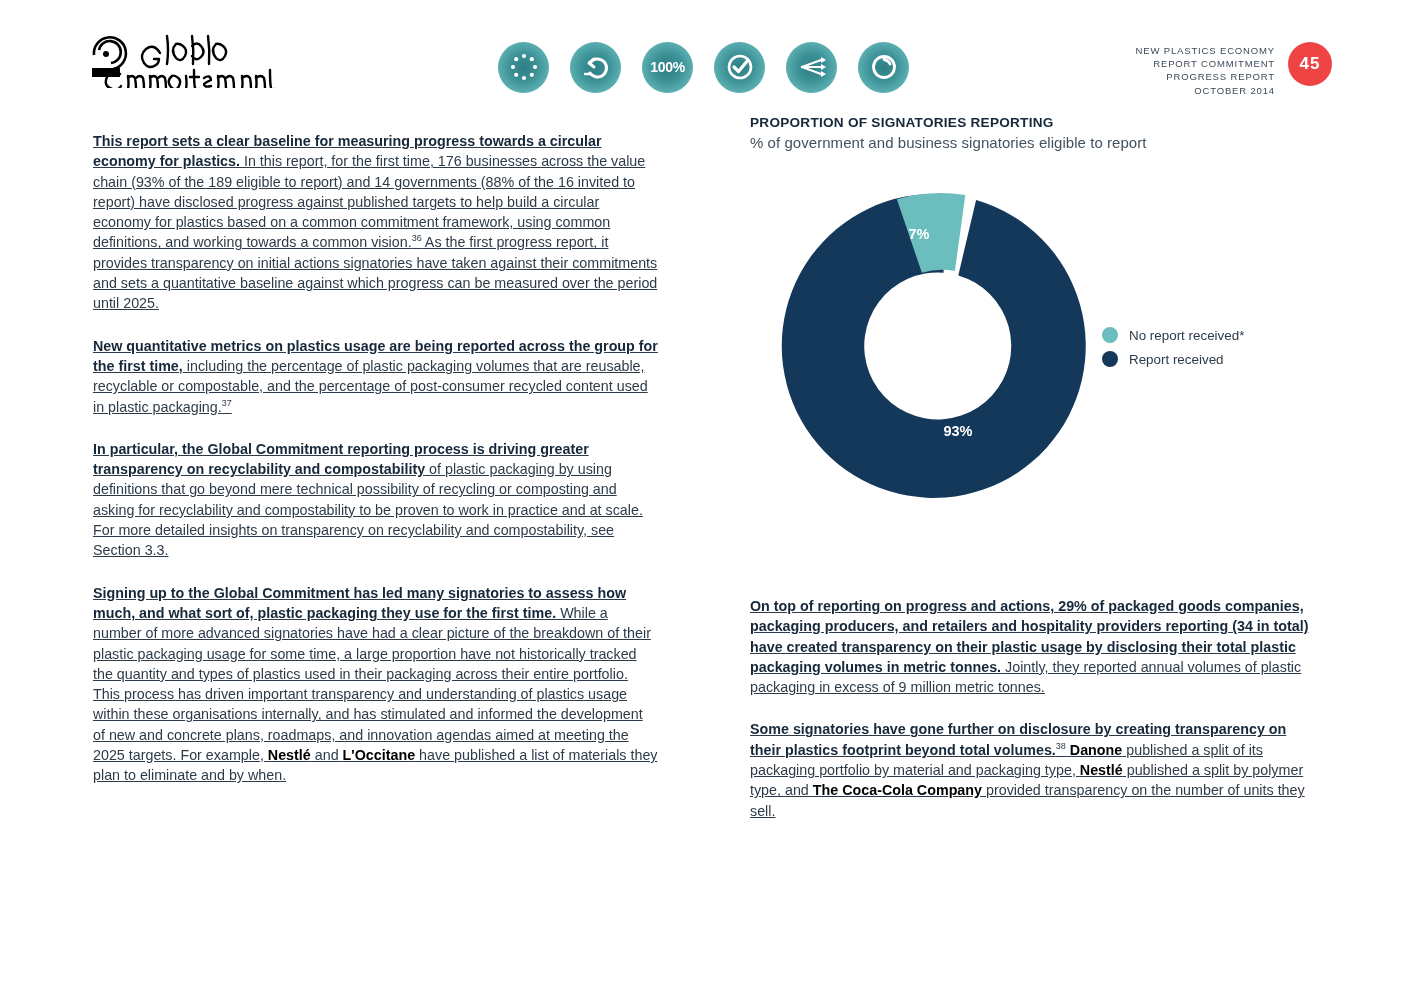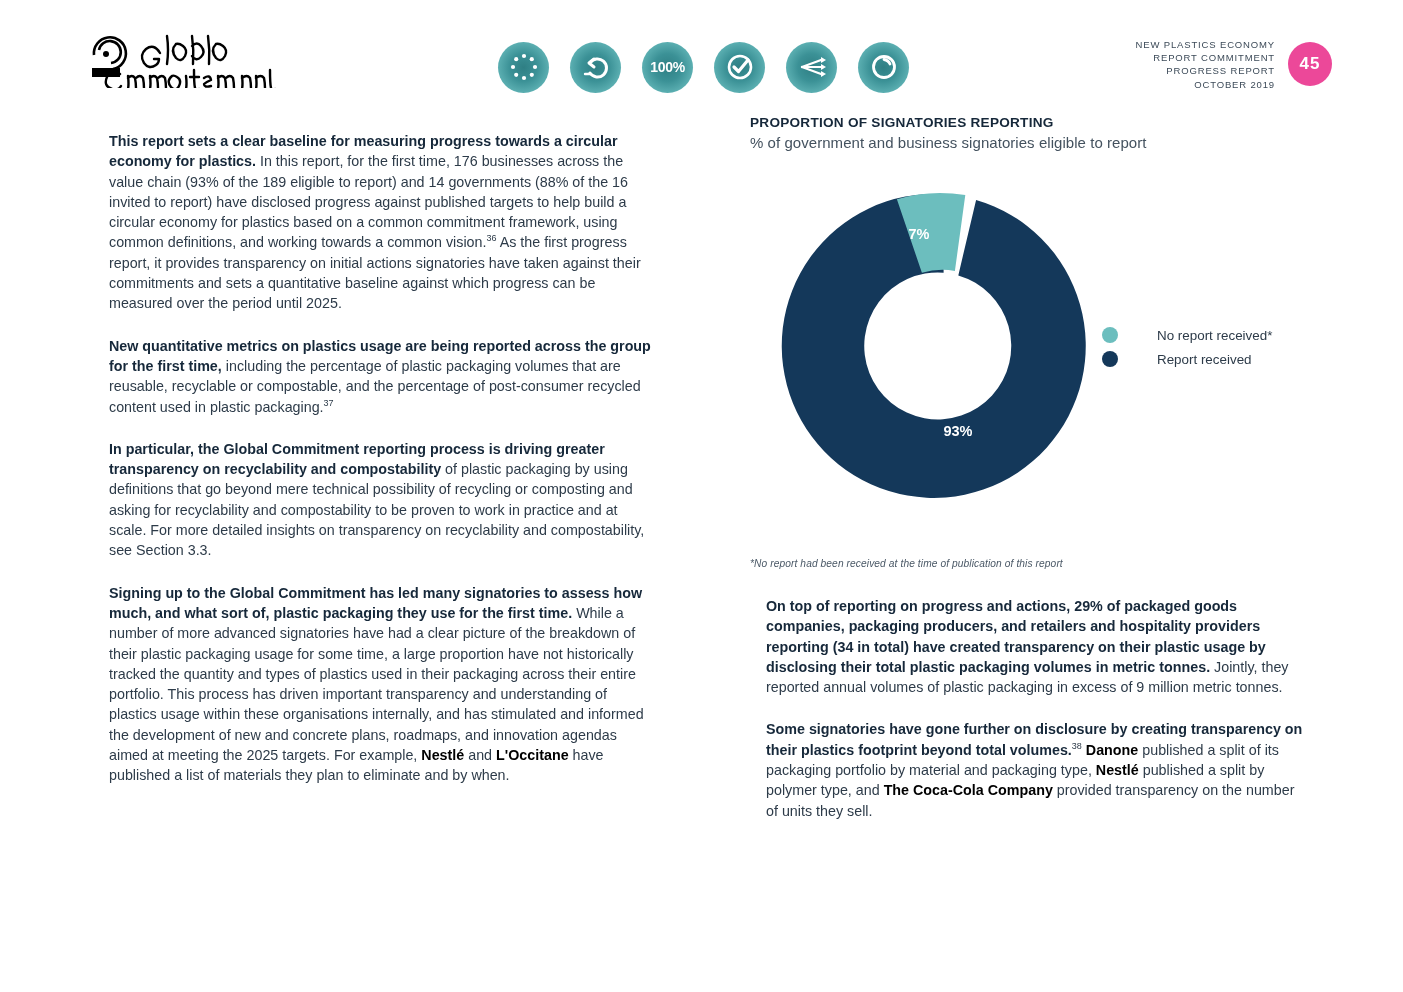--- a/index.html
+++ b/index.html
@@ -20,48 +20,48 @@
   .logo svg{display:block;}
 
   .icon-strip{position:absolute;left:498px;top:40px;width:420px;height:54px;
     display:flex;gap:21px;align-items:center;}
   .circ-icon{width:51px;height:51px;border-radius:50%;
     background:radial-gradient(circle at 50% 50%, #2f7f84 0%, #3b9196 38%, #63b6b8 78%, #74c0c2 100%);
     position:relative;display:flex;align-items:center;justify-content:center;}
   .circ-icon svg{display:block;}
   .circ-icon .pct{color:#ffffff;font-size:14px;font-weight:bold;letter-spacing:-0.3px;}
 
-  .doc-meta{position:absolute;right:128px;top:38px;text-align:right;
+  .doc-meta{position:absolute;right:128px;top:44px;text-align:right;
     font-size:9.5px;letter-spacing:0.85px;line-height:13.2px;color:#3c4a58;font-weight:normal;}
 
   .page-badge{position:absolute;left:1288px;top:42px;width:44px;height:44px;border-radius:50%;
-    background:#ec4899;color:#ffffff;display:flex;align-items:center;justify-content:center;
+    background:#ef4444;color:#ffffff;display:flex;align-items:center;justify-content:center;
     font-size:17px;font-weight:bold;letter-spacing:1px;}
 
   
   .col-left{position:absolute;left:93px;top:131px;width:565px;}
   .col-right{position:absolute;left:750px;top:115px;width:560px;}
 
-  p.body{margin:0 0 22px 16px;font-size:14.3px;line-height:20.3px;color:#2d3b49;}
+  p.body{margin:0 0 22px 0;font-size:14.3px;line-height:20.3px;color:#2d3b49;text-decoration:underline;}
   p.body:last-child{margin-bottom:0;}
   .b{font-weight:bold;color:#16283a;}
   .teal{color:#000000;font-weight:bold;}
   sup{font-size:9px;vertical-align:super;line-height:0;}
 
   
   .chart-title{font-size:13.6px;font-weight:bold;letter-spacing:0.25px;color:#16283a;margin:0 0 4px 0;}
   .chart-sub{font-size:15px;color:#44525f;margin:0;letter-spacing:0.05px;}
 
   .chart-area{position:relative;width:560px;height:390px;margin-top:8px;}
   .donut-wrap{position:absolute;left:26px;top:22px;width:330px;height:330px;}
   .donut-wrap svg{display:block;}
   .slice-label{font-size:14.5px;font-weight:bold;fill:#ffffff;}
 
   .legend{position:absolute;left:352px;top:168px;width:210px;}
-  .legend-row{display:flex;align-items:center;margin-bottom:8px;gap:28px;}
+  .legend-row{display:flex;align-items:center;margin-bottom:8px;}
   .legend-dot{width:16px;height:16px;border-radius:50%;margin-right:11px;flex:0 0 auto;}
   .legend-text{font-size:13.4px;color:#2d3b49;}
 
   .footnote{position:absolute;left:0;top:399px;width:560px;
     font-size:10.2px;font-style:italic;color:#4a5866;letter-spacing:0.1px;}
 
   .right-body{position:absolute;left:0;top:437px;width:560px;}
   .right-body p.body{font-size:14.3px;line-height:20.3px;}
 </style>
 </head>
@@ -158,21 +158,21 @@
           <path d="M15 7.5 A7.5 7.5 0 0 1 21 12" fill="none" stroke="#ffffff" stroke-width="2.8" stroke-linecap="round"></path>
         </svg>
       </div>
 
     </div>
 
     <div class="doc-meta">
       <div>NEW PLASTICS ECONOMY</div>
       <div>REPORT COMMITMENT</div>
       <div>PROGRESS REPORT</div>
-      <div>OCTOBER 2019</div>
+      <div>OCTOBER 2014</div>
     </div>
 
     <div class="page-badge">45</div>
   </div>
 
   <div class="col-left">
 
     <p class="body">
       <span class="b">This report sets a clear baseline for measuring progress towards a circular economy for plastics.</span><span> In this report, for the first time, 176 businesses across the value chain (93% of the 189 eligible to report) and 14 governments (88% of the 16 invited to report) have disclosed progress against published targets to help build a circular economy for plastics based on a common commitment framework, using common definitions, and working towards a common vision.</span><sup>36</sup><span> As the first progress report, it provides transparency on initial actions signatories have taken against their commitments and sets a quantitative baseline against which progress can be measured over the period until 2025.</span>
     </p>
@@ -222,21 +222,20 @@
         <div class="legend-row">
           <span class="legend-dot" style="background:#6CBEBE"></span>
           <span class="legend-text">No report received*</span>
         </div>
         <div class="legend-row">
           <span class="legend-dot" style="background:#14385A"></span>
           <span class="legend-text">Report received</span>
         </div>
       </div>
 
-      <div class="footnote">*No report had been received at the time of publication of this report</div>
 
       <div class="right-body">
         <p class="body">
           <span class="b">On top of reporting on progress and actions, 29% of packaged goods companies, packaging producers, and retailers and hospitality providers reporting (34 in total) have created transparency on their plastic usage by disclosing their total plastic packaging volumes in metric tonnes.</span><span> Jointly, they reported annual volumes of plastic packaging in excess of 9 million metric tonnes.</span>
         </p>
         <p class="body">
           <span class="b">Some signatories have gone further on disclosure by creating transparency on their plastics footprint beyond total volumes.</span><sup>38</sup> <span class="teal">Danone</span><span> published a split of its packaging portfolio by material and packaging type, </span><span class="teal">Nestlé</span><span> published a split by polymer type, and </span><span class="teal">The Coca-Cola Company</span><span> provided transparency on the number of units they sell.</span>
         </p>
       </div>
     </div>

